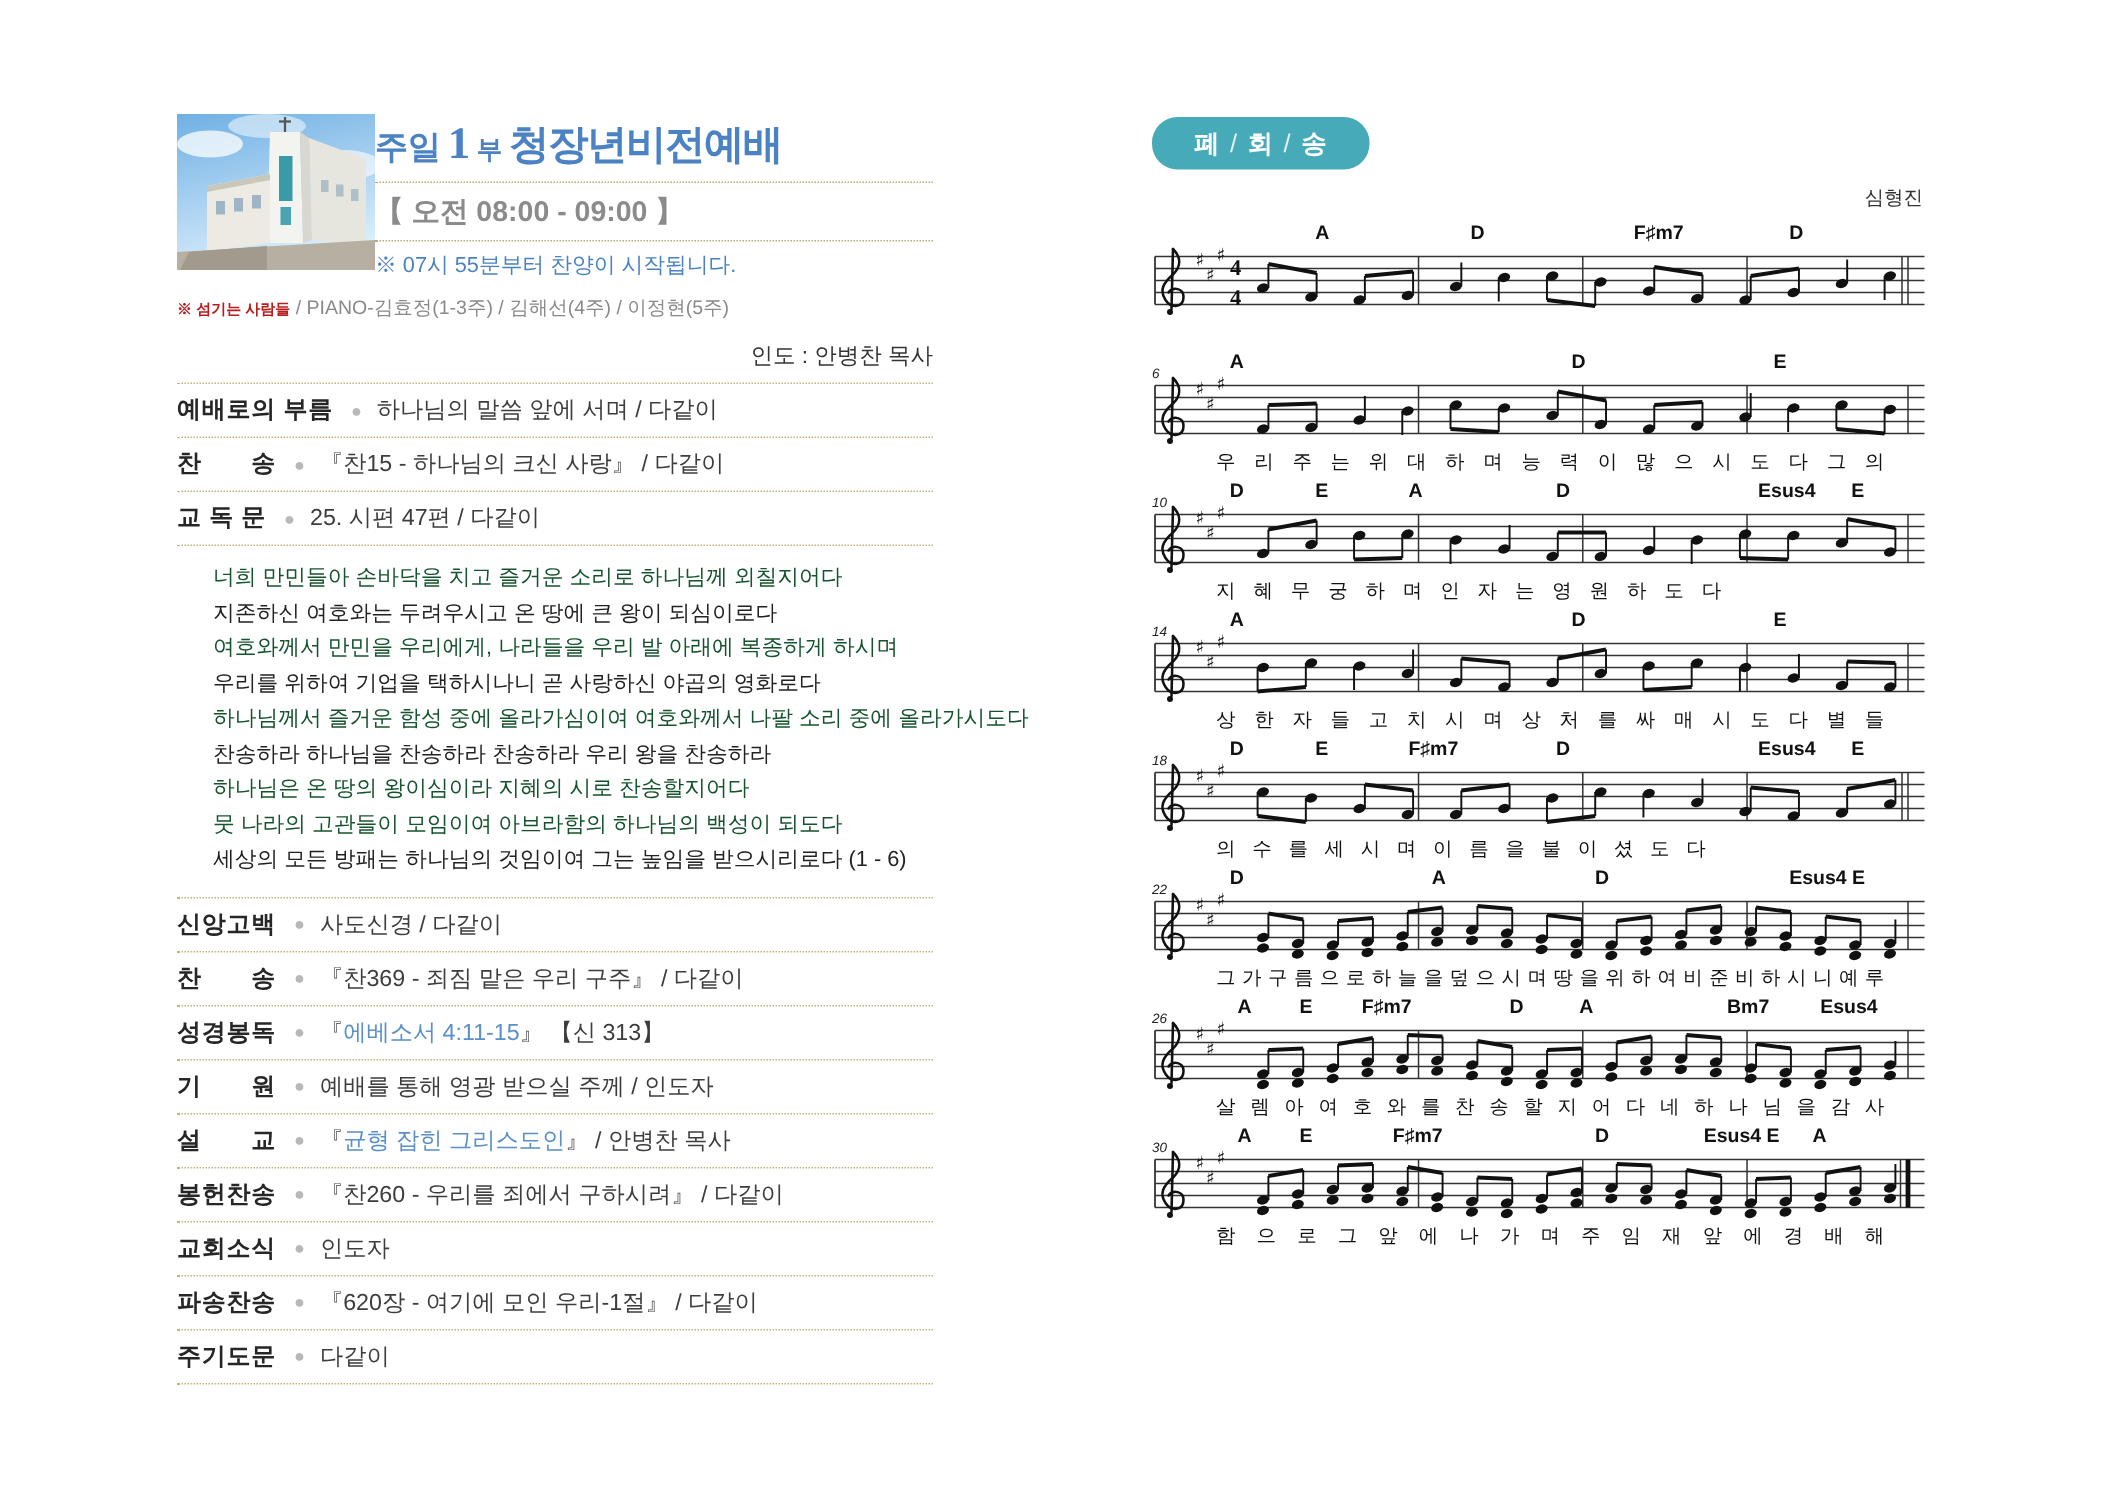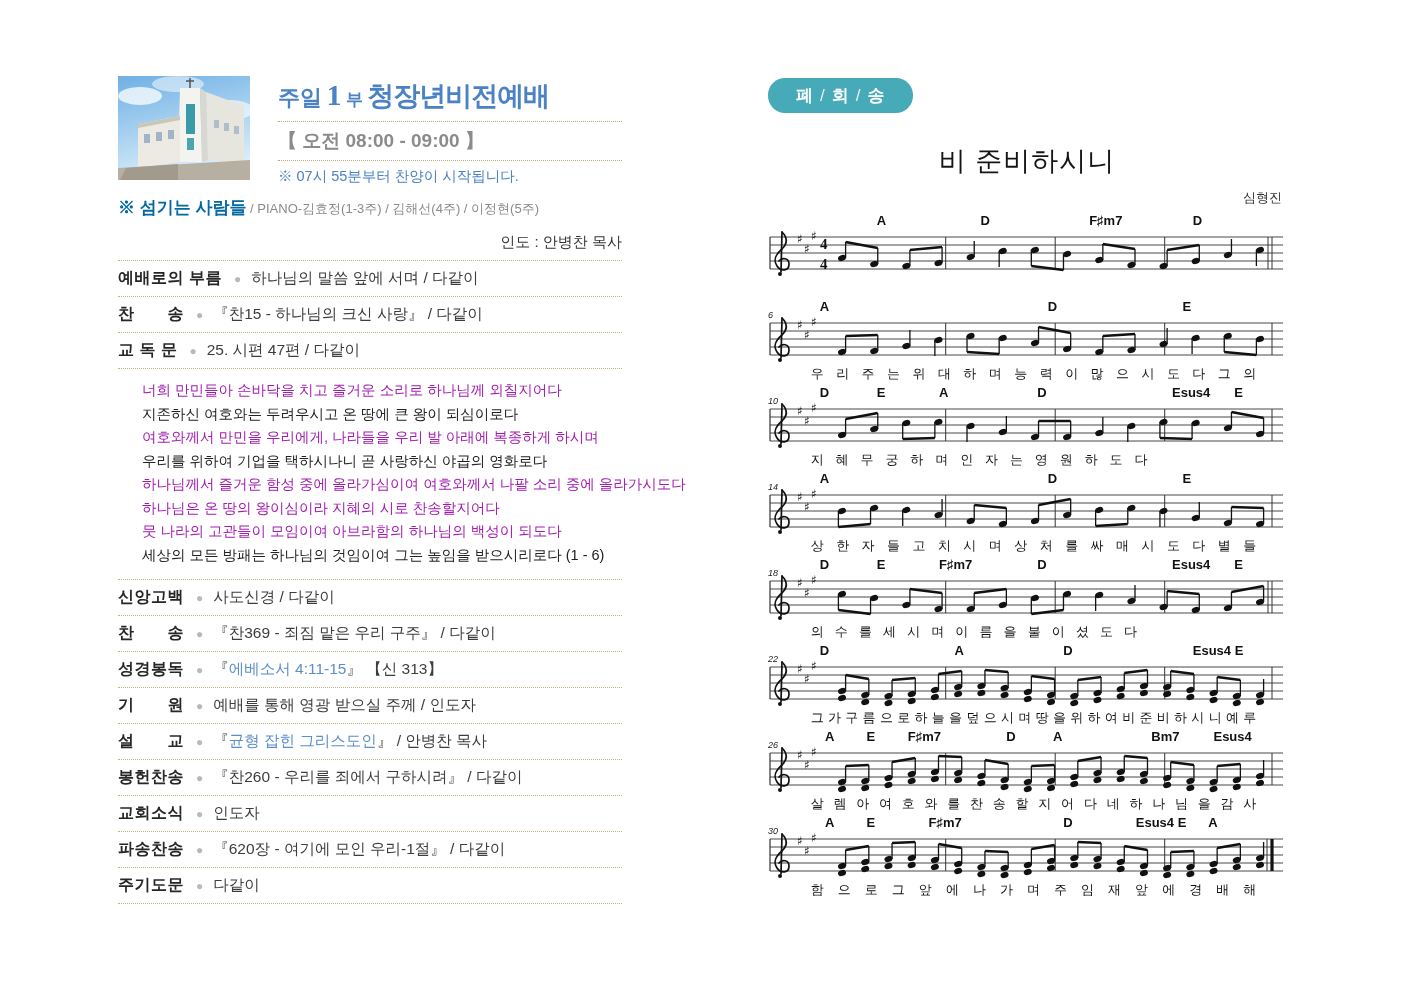--- a/index.html
+++ b/index.html
@@ -1,43 +1,43 @@
 <!DOCTYPE html>
 <html><head>
 <meta charset="utf-8">
 <style>
   * { margin:0; padding:0; box-sizing:border-box; }
   html,body { width:1403px; height:992px; background:#ffffff; font-family:"Liberation Sans", sans-serif; overflow:hidden; }
   #canvas { position:relative; width:1403px; height:992px; background:#fff; }
 
   
   .left-page { position:absolute; left:118px; top:76px; width:504px; }
-  .header-row { display:flex; gap:28px; }
+  .header-row { display:flex; gap:0; }
   .church-photo { width:132px; height:104px; flex:0 0 132px; }
   .header-text { flex:1; padding-top:2px; }
   .title-line { border-bottom:1px dotted #b9a878; padding-bottom:7px; color:#4a82c4; white-space:nowrap; }
   .t-svc { font-size:22px; font-weight:bold; }
   .t-num { font-size:30px; font-weight:bold; font-family:"Liberation Serif", serif; }
   .t-bu  { font-size:17px; font-weight:bold; }
   .t-title { font-size:27px; font-weight:bold; letter-spacing:-1px; }
   .time-line { border-bottom:1px dotted #b9a878; padding:6px 0; color:#8b8b8b; font-size:19px; font-weight:bold; }
   .note-line { padding-top:6px; color:#4a82c4; font-size:14.5px; }
   .servers-line { margin-top:10px; font-size:13px; color:#8a8a8a; }
-  .servers-line b { color:#0369a1; font-size:17px; }
+  .servers-line b { color:#b91c1c; font-size:10px; }
   .leader-line { margin-top:14px; text-align:right; font-size:15px; color:#333; }
 
   .order-list { margin-top:8px; border-top:1px dotted #c3b27e; }
   .order-row { display:flex; align-items:center; border-bottom:1px dotted #c3b27e; padding:6px 0; min-height:36px; }
   .order-label { font-weight:bold; color:#262626; font-size:16px; white-space:pre; letter-spacing:0.5px; }
   .order-bullet { color:#b8b8b8; font-size:12px; margin:0 10px 0 12px; }
   .order-text { color:#3d3d3d; font-size:15.5px; white-space:nowrap; }
   .order-text .blue { color:#5b8fc9; }
 
   .reading-block { padding:10px 0 12px 24px; border-bottom:1px dotted #c3b27e; }
-  .reading-line { font-size:14.5px; color:#a21caf; line-height:23.5px; white-space:nowrap; }
+  .reading-line { font-size:14.5px; color:#14532d; line-height:23.5px; white-space:nowrap; }
   .reading-line.b { font-weight:normal; color:#222; }
 
   
   .right-page { position:absolute; left:768px; top:78px; width:518px; }
   .badge { display:inline-block; background:#46aab8; color:#ffffff; border-radius:17px; padding:6px 28px; font-size:17px; font-weight:bold; letter-spacing:1px; }
   .badge .sl { font-weight:normal; opacity:.85; padding:0 6px; }
   .song-title { text-align:center; font-size:27px; color:#141414; margin-top:30px; letter-spacing:1px; }
   .composer { text-align:right; font-size:13px; color:#333; margin-top:10px; padding-right:4px; }
 
   .score { margin-top:6px; }
@@ -118,20 +118,21 @@
           <span class="order-label">교 독 문</span>
           <span class="order-bullet">●</span>
           <span class="order-text"><span>25. 시편 47편 / 다같이</span></span>
         </div>
         <div class="reading-block">
           <div class="reading-line">너희 만민들아 손바닥을 치고 즐거운 소리로 하나님께 외칠지어다</div>
           <div class="reading-line b">지존하신 여호와는 두려우시고 온 땅에 큰 왕이 되심이로다</div>
           <div class="reading-line">여호와께서 만민을 우리에게, 나라들을 우리 발 아래에 복종하게 하시며</div>
           <div class="reading-line b">우리를 위하여 기업을 택하시나니 곧 사랑하신 야곱의 영화로다</div>
           <div class="reading-line">하나님께서 즐거운 함성 중에 올라가심이여 여호와께서 나팔 소리 중에 올라가시도다</div>
+          <div class="reading-line b">찬송하라 하나님을 찬송하라 찬송하라 우리 왕을 찬송하라</div>
           <div class="reading-line">하나님은 온 땅의 왕이심이라 지혜의 시로 찬송할지어다</div>
           <div class="reading-line">뭇 나라의 고관들이 모임이여 아브라함의 하나님의 백성이 되도다</div>
           <div class="reading-line b">세상의 모든 방패는 하나님의 것임이여 그는 높임을 받으시리로다 (1 - 6)</div>
         </div>
         <div class="order-row">
           <span class="order-label">신앙고백</span>
           <span class="order-bullet">●</span>
           <span class="order-text"><span>사도신경 / 다같이</span></span>
         </div>
         <div class="order-row">
@@ -172,21 +173,20 @@
         <div class="order-row">
           <span class="order-label">주기도문</span>
           <span class="order-bullet">●</span>
           <span class="order-text"><span>다같이</span></span>
         </div>
       </div>
   </div>
 
   <div class="right-page">
     <div class="badge" id="badge"><span>폐</span><span class="sl">/</span><span>회</span><span class="sl">/</span><span>송</span></div>
-    <div class="song-title">비 준비하시니</div>
     <div class="composer">심형진</div>
     <div class="score" id="score">
         <div class="staff-block">
           <span class="chord" style="left: 108.78px;">A</span>
           <span class="chord" style="left: 212.38px;">D</span>
           <span class="chord" style="left: 321.16px;">F♯m7</span>
           <span class="chord" style="left: 424.76px;">D</span>
           <svg class="staff-svg" width="518" height="50" viewBox="0 0 518 50">
             <line x1="2" y1="9" x2="515" y2="9" stroke="#333" stroke-width="0.9"></line>
             <line x1="2" y1="17" x2="515" y2="17" stroke="#333" stroke-width="0.9"></line>

